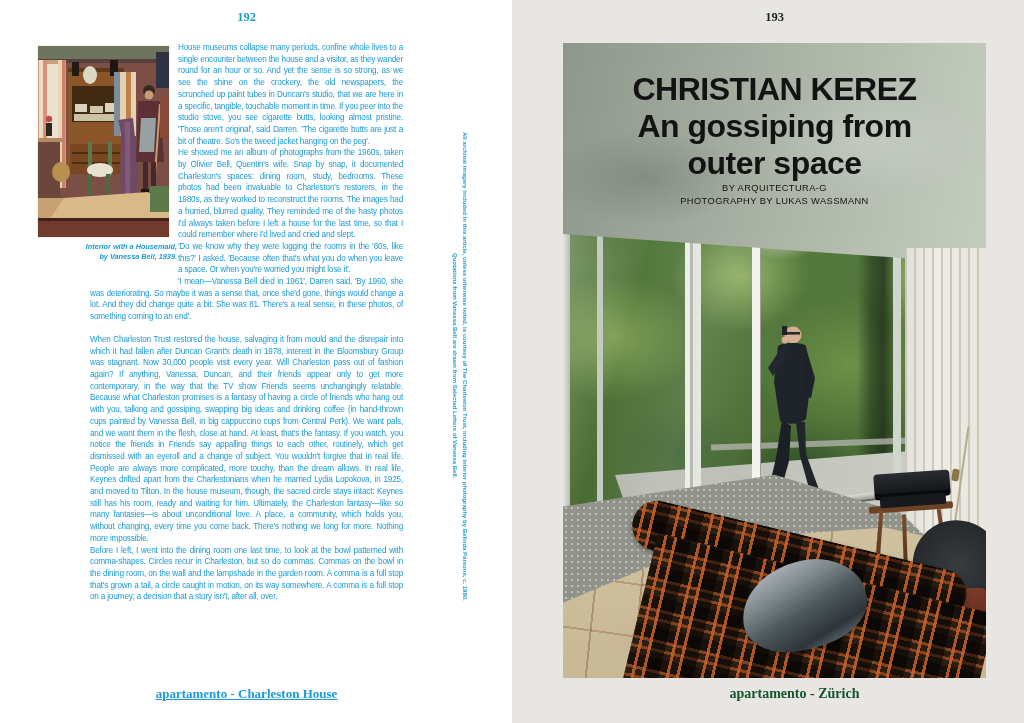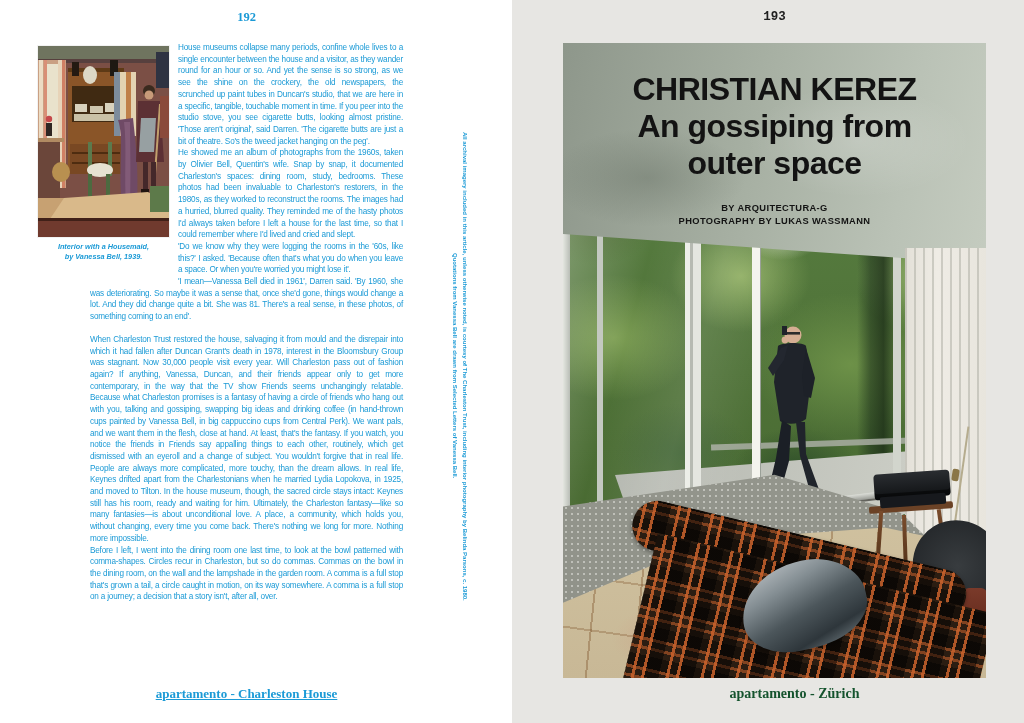--- a/index.html
+++ b/index.html
@@ -4,37 +4,37 @@
 <style>
   * { margin:0; padding:0; box-sizing:border-box; }
   html,body { width:1024px; height:723px; overflow:hidden; background:#fff; }
   .spread { position:relative; width:1024px; height:547px; font-family:"Liberation Sans", sans-serif; }
 
   
   .page-left { position:absolute; left:0; top:0; width:512px; height:723px; background:#ffffff; }
   .folio-left { position:absolute; left:90px; top:10px; width:313px; text-align:center;
     font-family:"Liberation Serif", serif; font-weight:600; font-size:12.5px; color:#1b9ad6; }
   .painting { position:absolute; left:38px; top:46px; width:131px; height:191px; box-shadow:0 0 0 1px rgba(0,0,0,.05); }
-  .caption { position:absolute; left:30px; top:242px; width:147px; text-align:center;
+  .caption { position:absolute; left:30px; top:242px; width:147px; text-align:right;
     font-size:7.3px; line-height:9.6px; font-style:italic; font-weight:700; color:#1b9ad6; }
   .article { position:absolute; left:90px; top:42px; width:313px; color:#1b9ad6;
     font-size:8.2px; font-weight:400; letter-spacing:-0.2px; line-height:11.7px; text-align:justify; }
   .article .col-spacer { float:left; width:88px; height:236px; }
   .article p { margin:0; }
   .article p.gap-before { margin-top:11px; }
   .margin-note { position:absolute; left:450px; top:102px; height:528px;
     writing-mode:vertical-rl; text-align:center; color:#1b9ad6;
     font-size:6px; font-weight:700; line-height:10px; letter-spacing:0; }
   .footer-left { position:absolute; left:90px; top:686px; width:313px; text-align:center;
     font-family:"Liberation Serif", serif; font-weight:700; font-size:13px; color:#1b9ad6;text-decoration:underline; }
 
   
   .page-right { position:absolute; left:512px; top:0; width:512px; height:723px; background:#e7e6e3; }
   .folio-right { position:absolute; left:563px; top:10px; width:423px; text-align:center;
-    font-family:Liberation Mono, monospace; font-weight:600; font-size:12.5px; color:#1f1f1f; }
+    font-family:Liberation Serif, serif; font-weight:600; font-size:12.5px; color:#1f1f1f; }
   .footer-right { position:absolute; left:583px; top:686px; width:423px; text-align:center;
     font-family:"Liberation Serif", serif; font-weight:600; font-size:14px; color:#14532d; }
 
   
   .photo { position:absolute; left:563px; top:43px; width:423px; height:635px; overflow:hidden; background:#c4b5fd; }
   .photo > div { position:absolute; }
   .trees { left:0; top:110px; width:423px; height:440px;
     background:
       radial-gradient(ellipse 60px 40px at 52% 18%, rgba(224,232,206,.75), transparent 70%),
       radial-gradient(ellipse 52px 36px at 64% 14%, rgba(230,236,214,.6), transparent 70%),
@@ -116,21 +116,21 @@
     transform:rotate(13.5deg); transform-origin:left center; box-shadow:0 2px 4px rgba(0,0,0,.35); }
   .sofa-seat { left:95px; top:490px; width:347px; height:152px;
     transform:rotate(13.5deg); transform-origin:left top; }
   .pillow { left:178px; top:518px; width:126px; height:88px; transform:rotate(-12deg);
     border-radius:55% 45% 50% 40% / 60% 50% 45% 40%;
     background:linear-gradient(160deg,#b9bfc3 5%,#848e93 30%,#4c565b 55%,#2e363b 78%,#6e797e 96%);
     box-shadow:0 3px 5px rgba(0,0,0,.3); }
 
   .title-block { left:0; top:28px; width:423px; text-align:center; color:#131313; }
   .title-line { font-size:32px; line-height:37px; font-weight:700; letter-spacing:-0.5px; }
-  .byline { margin-top:20px; font-size:9.3px; line-height:13px; font-weight:700; letter-spacing:.4px; }
+  .byline { margin-top:0; font-size:9.3px; line-height:13px; font-weight:400; letter-spacing:.4px; }
 </style>
 </head>
 <body>
 
 <div class="spread">
 
   <div class="page-left">
 
     <div class="folio-left">192</div>
 

